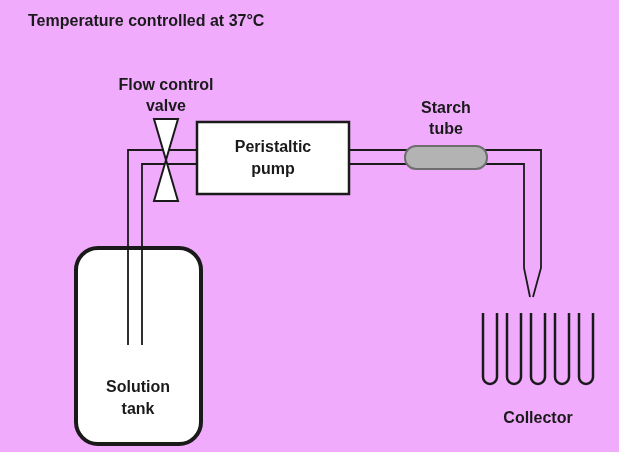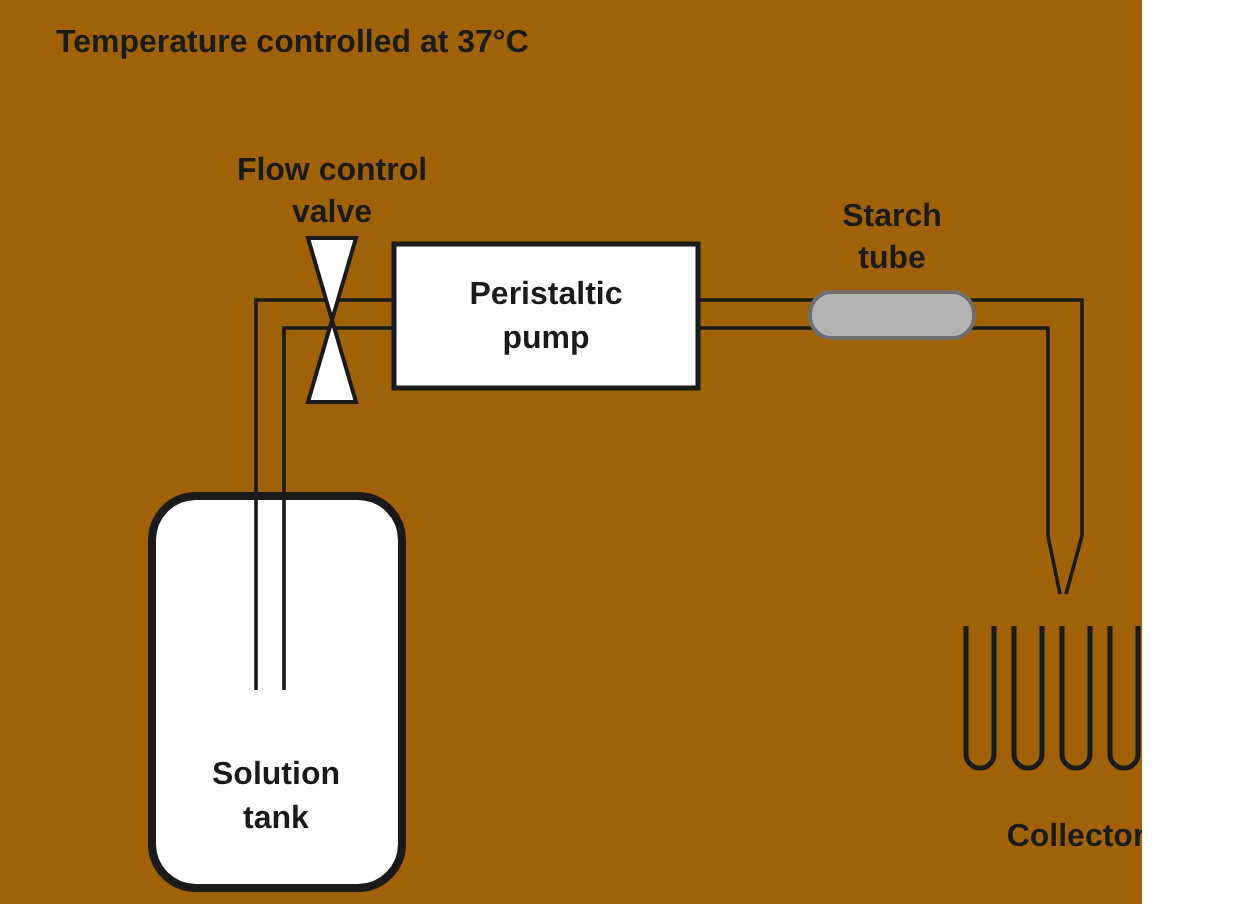--- a/index.html
+++ b/index.html
@@ -3,23 +3,23 @@
 <meta charset="utf-8">
 <style>
   html, body {
     margin: 0;
     padding: 0;
     background: #ffffff;
     font-family: "Liberation Sans", sans-serif;
   }
   .canvas {
     position: relative;
-    width: 571px;
+    width: 619px;
     height: 452px;
-    background: #a16207;
+    background: #f0abfc;
     overflow: hidden;
   }
   svg { display: block; }
   text {
     font-family: "Liberation Sans", sans-serif;
     font-weight: bold;
     fill: #1a1a1a;
   }
   .title-text  { font-size: 16px; }
   .label-text  { font-size: 16px; text-anchor: middle; }

